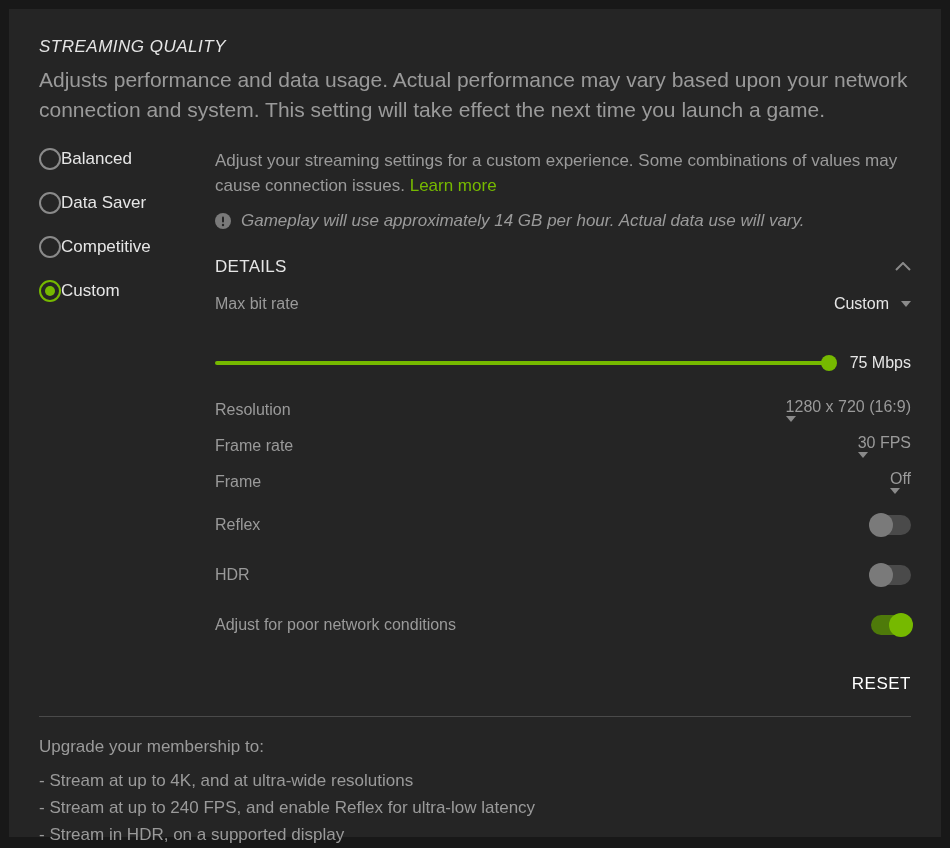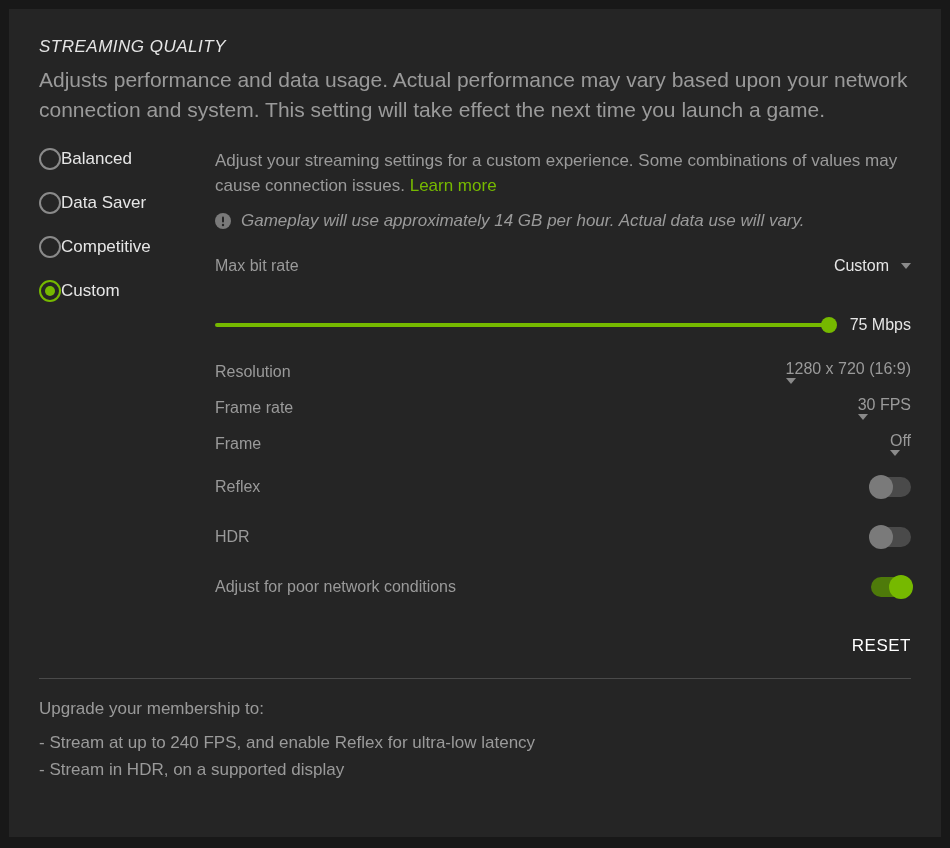--- a/index.html
+++ b/index.html
@@ -176,20 +176,26 @@
 
       <div class="info-row">
         <svg class="info-icon" viewBox="0 0 16 16">
           <circle cx="8" cy="8" r="8" fill="#7a7a7a"></circle>
           <rect x="7" y="3.5" width="2" height="6" rx="1" fill="#252525"></rect>
           <circle cx="8" cy="12" r="1.2" fill="#252525"></circle>
         </svg>
         <span>Gameplay will use approximately 14 GB per hour. Actual data use will vary.</span>
       </div>
 
+      <div class="details-header">
+        <span>DETAILS</span>
+        <svg class="chevron" width="16" height="10" viewBox="0 0 16 10">
+          <path d="M1 8 L8 1 L15 8" stroke="#8a8a8a" stroke-width="2" fill="none"></path>
+        </svg>
+      </div>
 
       <div class="row">
         <span>Max bit rate</span>
         <div class="value">
           <span>Custom</span>
           <div class="dropdown-caret"></div>
         </div>
       </div>
 
       <div class="slider-wrap">
@@ -249,17 +255,18 @@
       <div class="reset-row">
         <span class="reset-btn">RESET</span>
       </div>
     </div>
   </div>
 
   <hr class="divider">
 
   <div class="upgrade-lead">Upgrade your membership to:</div>
   <div class="upgrade-list">
+    <div>- Stream at up to 4K, and at ultra-wide resolutions</div>
     <div>- Stream at up to 240 FPS, and enable Reflex for ultra-low latency</div>
     <div>- Stream in HDR, on a supported display</div>
   </div>
 
 </div>
 
 </body></html>

